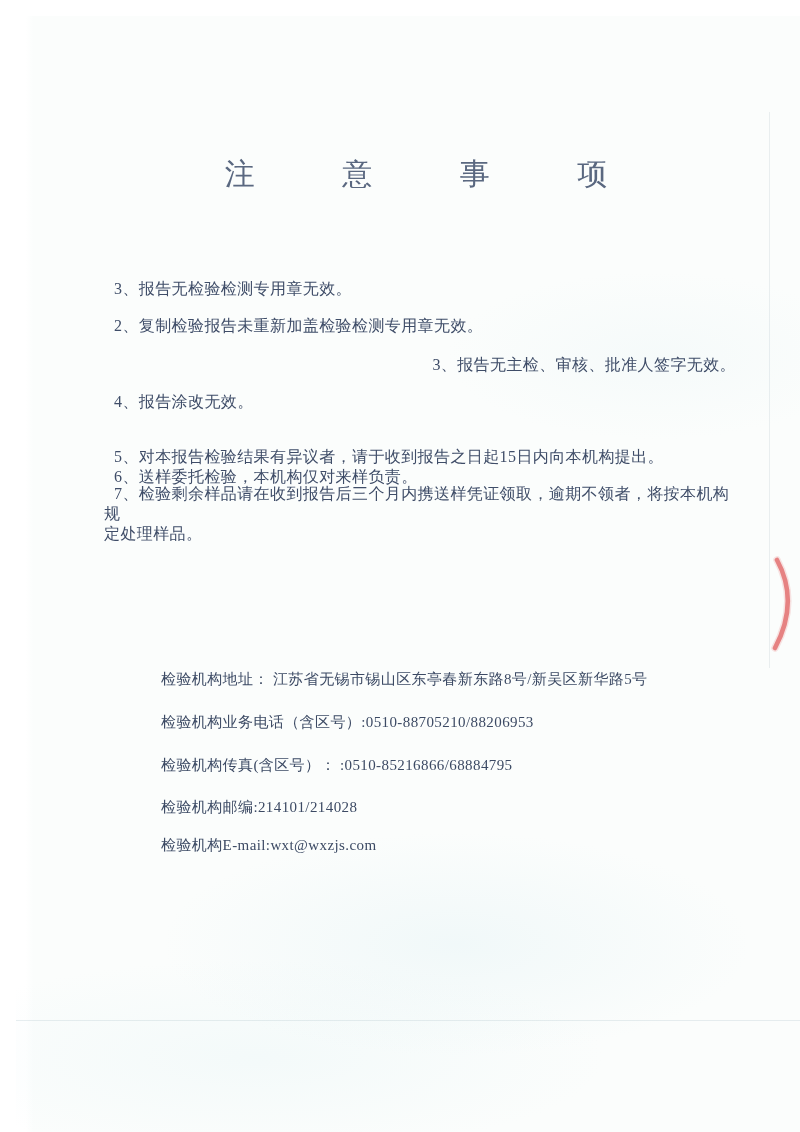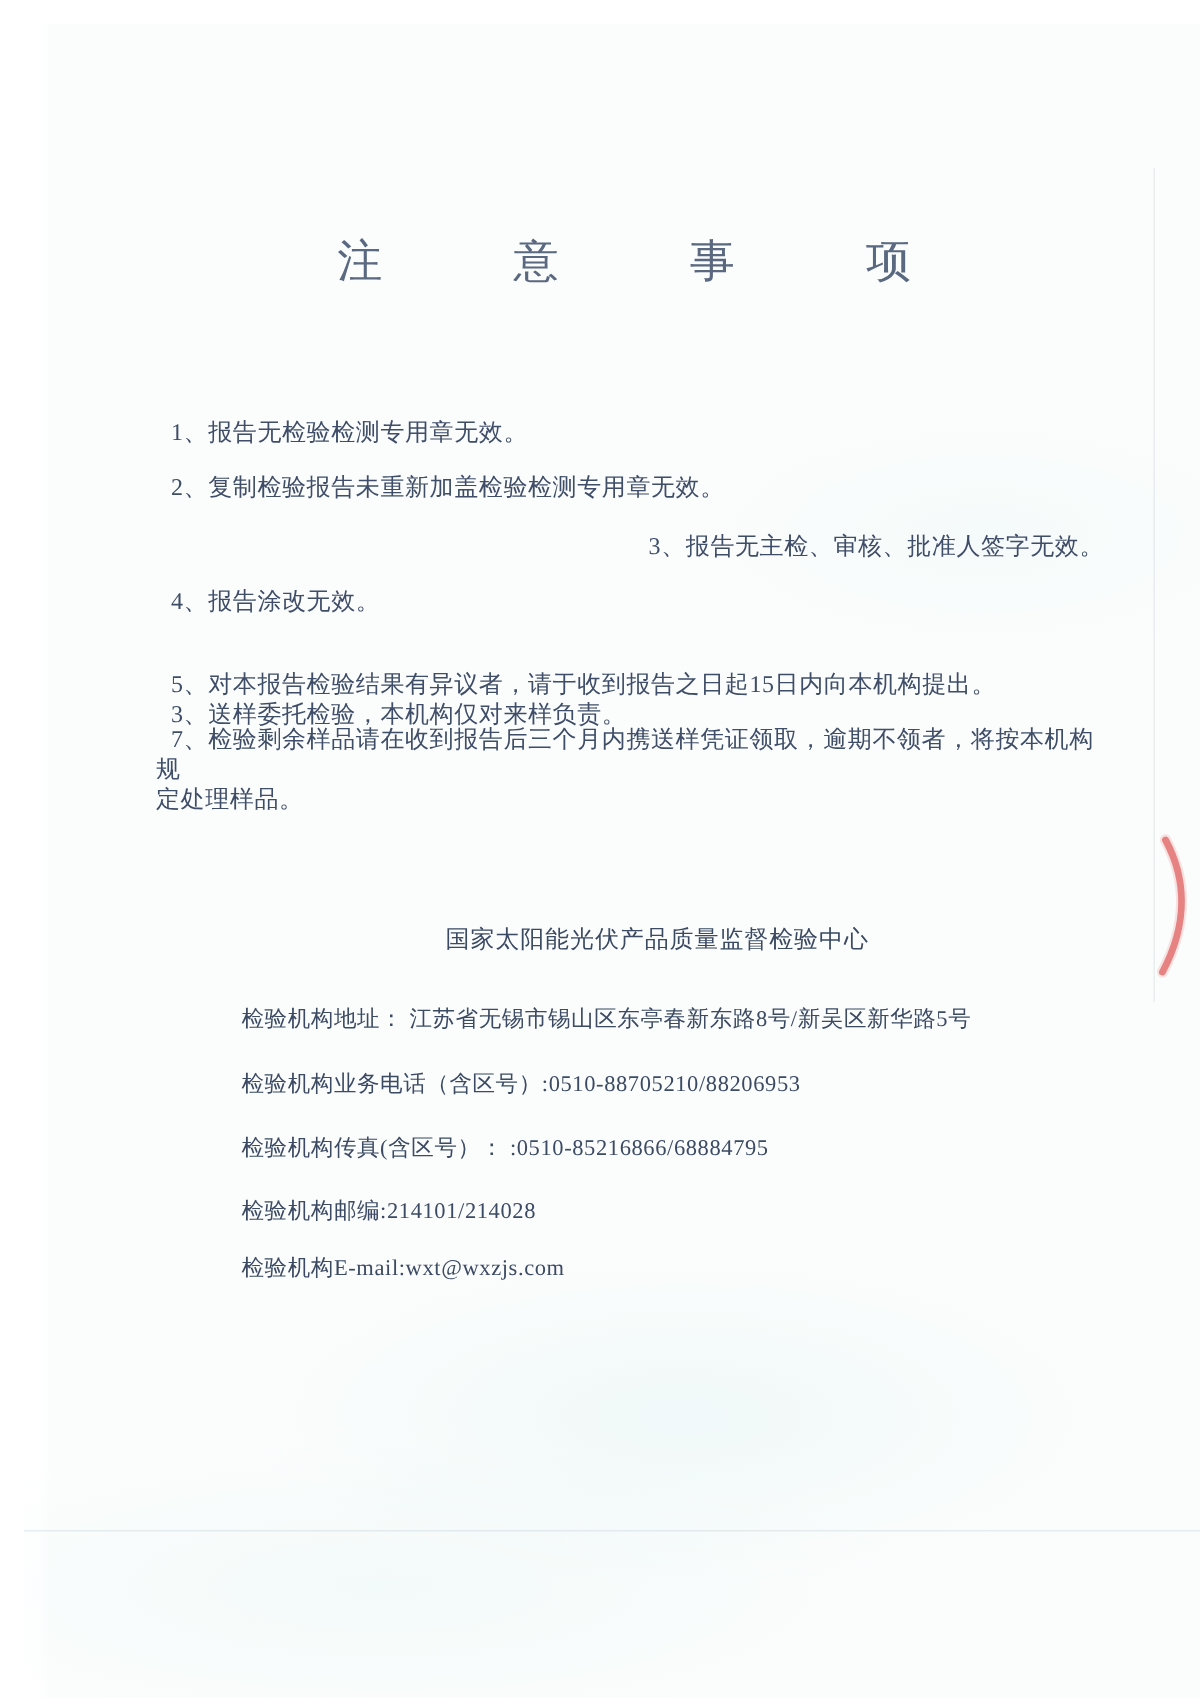--- a/index.html
+++ b/index.html
@@ -109,31 +109,30 @@
   }
 </style>
 </head>
 <body>
 
 <div class="page">
 
   <h1 class="title">注 意 事 项</h1>
 
   <div>
-    <p class="note n1">1、报告无检验检测专用章无效。</p>
+    <p class="note n1">3、报告无检验检测专用章无效。</p>
     <p class="note n2">2、复制检验报告未重新加盖检验检测专用章无效。</p>
     <p class="note n3">3、报告无主检、审核、批准人签字无效。</p>
     <p class="note n4">4、报告涂改无效。</p>
     <p class="note n5">5、对本报告检验结果有异议者，请于收到报告之日起15日内向本机构提出。</p>
-    <p class="note n6">3、送样委托检验，本机构仅对来样负责。</p>
+    <p class="note n6">6、送样委托检验，本机构仅对来样负责。</p>
     <p class="note n7">7、检验剩余样品请在收到报告后三个月内携送样凭证领取，逾期不领者，将按本机构规
 定处理样品。</p>
   </div>
 
-  <p class="org">国家太阳能光伏产品质量监督检验中心</p>
 
   <div>
     <p class="contact-line c1">检验机构地址： 江苏省无锡市锡山区东亭春新东路8号/新吴区新华路5号</p>
     <p class="contact-line c2">检验机构业务电话（含区号）:0510-88705210/88206953</p>
     <p class="contact-line c3">检验机构传真(含区号）： :0510-85216866/68884795</p>
     <p class="contact-line c4">检验机构邮编:214101/214028</p>
     <p class="contact-line c5">检验机构E-mail:wxt@wxzjs.com</p>
   </div>
 
   <svg class="stamp-arc" viewBox="0 0 44 104" aria-hidden="true">

